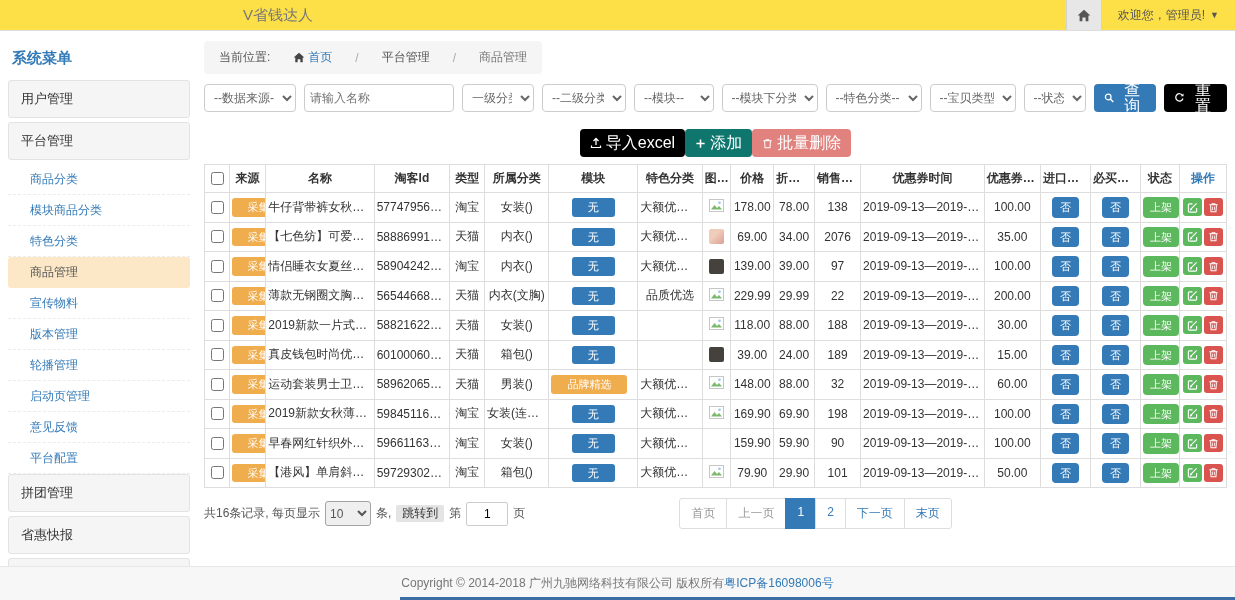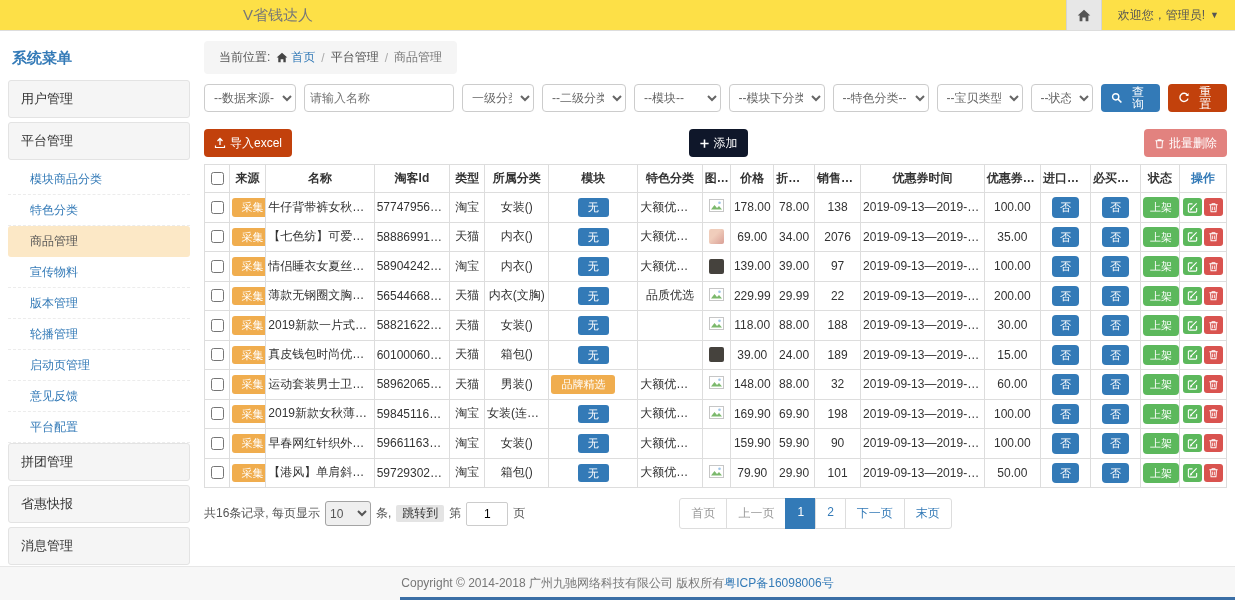--- a/index.html
+++ b/index.html
@@ -22,51 +22,51 @@
   
   .sidebar{width:182px;flex-shrink:0}
   .sidebar-title{color:#337ab7;font-size:15px;font-weight:bold;padding:8px 4px 12px}
   .s-group{background:#f5f5f5;border:1px solid #e3e3e3;border-radius:3px;padding:9px 12px;margin-bottom:4px;
            color:#333;font-size:13px;cursor:pointer}
   .s-sub{color:#337ab7;padding:7px 12px 6px 22px;border-bottom:1px dashed #ececec;font-size:12px;cursor:pointer;background:#fff}
   .s-sub.active{background:#fce8c6;border-radius:3px;color:#555;border-bottom:1px dashed transparent}
 
   
   .main{flex:1;min-width:0}
-  .breadcrumb{display:inline-flex;align-items:center;gap:6px;background:#f5f5f5;border-radius:4px;
+  .breadcrumb{display:inline-flex;align-items:center;gap:23px;background:#f5f5f5;border-radius:4px;
               padding:8px 15px;margin-bottom:10px;color:#555}
   .bc-home{color:#337ab7;display:inline-flex;align-items:center;gap:3px;cursor:pointer}
   .bc-sep{color:#aaa}
   .bc-item{color:#555}
   .bc-current{color:#777}
 
   .filters{display:flex;gap:8px;margin-bottom:17px;align-items:center}
   select.f,input.f{height:28px;border:1px solid #ccc;border-radius:4px;font-size:12px;color:#666;
                    padding:0 5px;background:#fff;font-family:inherit}
   .w-src{width:92px}.w-name{width:150px}.w-l1{width:72px}.w-l2{width:84px}.w-mod{width:88px}
   .w-msub{width:96px}.w-feat{width:96px}.w-btype{width:86px}.w-stat{width:62px}
 
-  .btn{height:28px;border:none;border-radius:4px;color:#fff;font-size:12px;padding:0 10px;
+  .btn{height:28px;border:none;border-radius:4px;color:#fff;font-size:16px;padding:0 10px;
        display:inline-flex;align-items:center;gap:4px;cursor:pointer;font-family:inherit;line-height:1}
   .btn-primary{background:#337ab7}
-  .btn-info{background:#c2410c}
-  .btn-success{background:#0f172a}
+  .btn-info{background:#000000}
+  .btn-success{background:#0f766e}
   .btn-danger{background:#e2827f}
 
-  .actions{display:flex;justify-content:space-between;gap:6px;margin-bottom:7px}
+  .actions{display:flex;justify-content:center;margin-bottom:7px}
 
   
   table{width:100%;border-collapse:collapse;table-layout:fixed;background:#fff}
   th,td{border:1px solid #ddd;text-align:center;padding:4px 2px;overflow:hidden;white-space:nowrap;
         text-overflow:ellipsis;font-size:12px;height:27px}
   th{font-weight:bold;color:#333}
   th.ops-h{color:#337ab7}
   td.name{color:#333}
 
-  .badge{display:inline-block;color:#fff;font-size:11px;padding:1px 10px;border-radius:3px;line-height:1.5;vertical-align:middle}
+  .badge{display:inline-block;color:#fff;font-size:11px;padding:1px 16px;border-radius:3px;line-height:1.5;vertical-align:middle}
   .badge-orange{background:#f0ad4e}
   .badge-blue{background:#337ab7}
   .badge-green{background:#5cb85c;padding:2px 7px;border-radius:4px;cursor:pointer}
   .pill{padding:2px 8px;border-radius:4px;cursor:pointer}
   .mlabel{margin-left:2px;color:#333}
 
   .opbtn{display:inline-flex;width:19px;height:18px;border-radius:3px;align-items:center;justify-content:center;
          margin:0 1px;cursor:pointer;vertical-align:middle}
   .op-green{background:#5cb85c}
   .op-red{background:#d9534f}
@@ -112,20 +112,21 @@
   </div>
 </div>
 
 <div class="page">
 
   <aside class="sidebar">
     <div class="sidebar-title">系统菜单</div>
     <div id="sidebar-menu">
         <div class="s-group">用户管理</div>
         <div class="s-group">平台管理</div>
+        <div class="s-sub">商品分类</div>
         <div class="s-sub">模块商品分类</div>
         <div class="s-sub">特色分类</div>
         <div class="s-sub active">商品管理</div>
         <div class="s-sub">宣传物料</div>
         <div class="s-sub">版本管理</div>
         <div class="s-sub">轮播管理</div>
         <div class="s-sub">启动页管理</div>
         <div class="s-sub">意见反馈</div>
         <div class="s-sub">平台配置</div>
         <div class="s-group">拼团管理</div>

